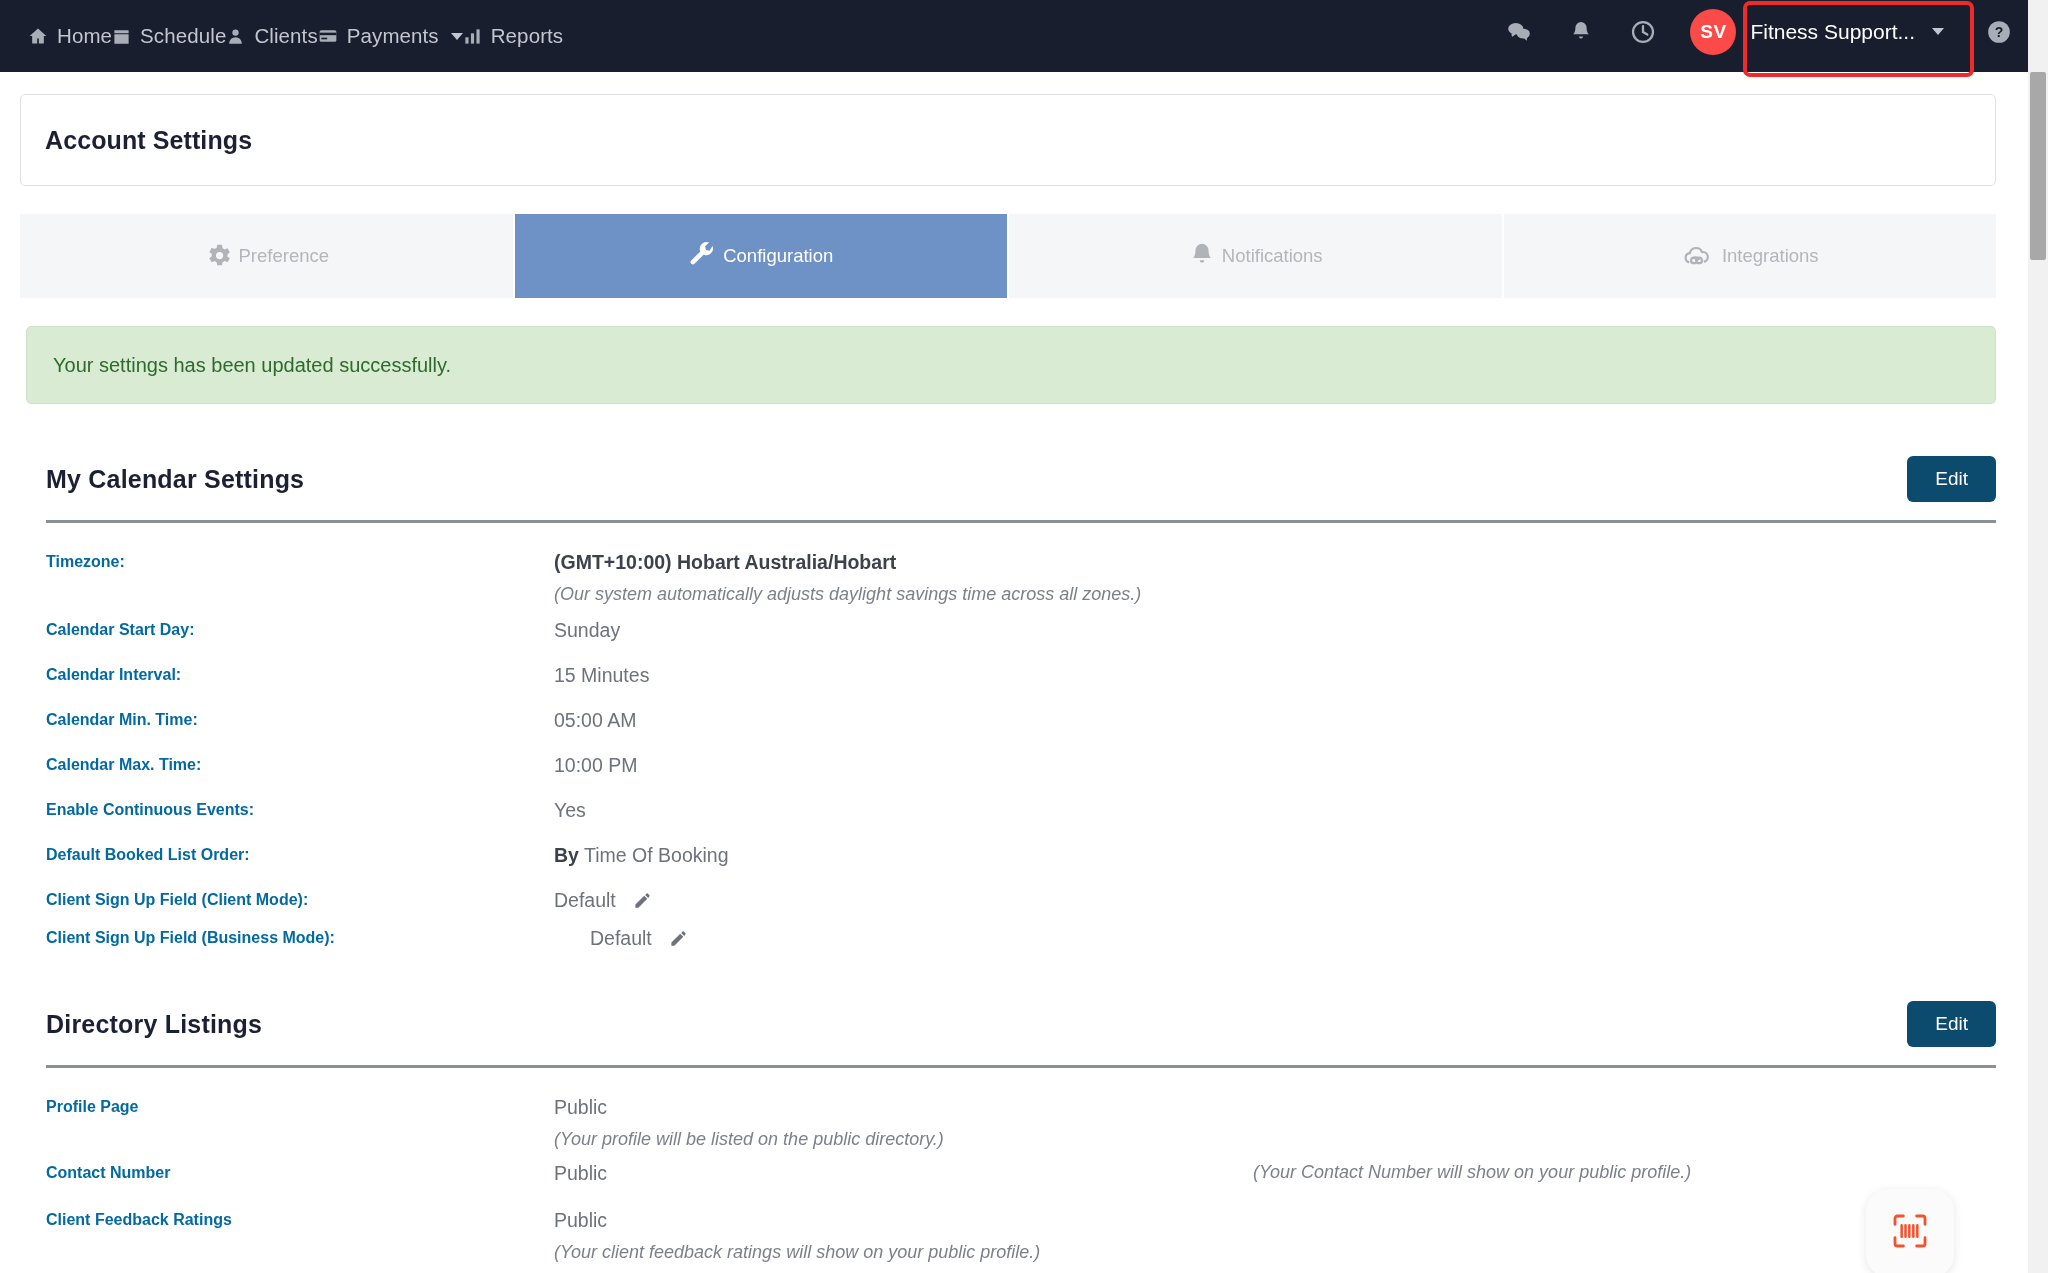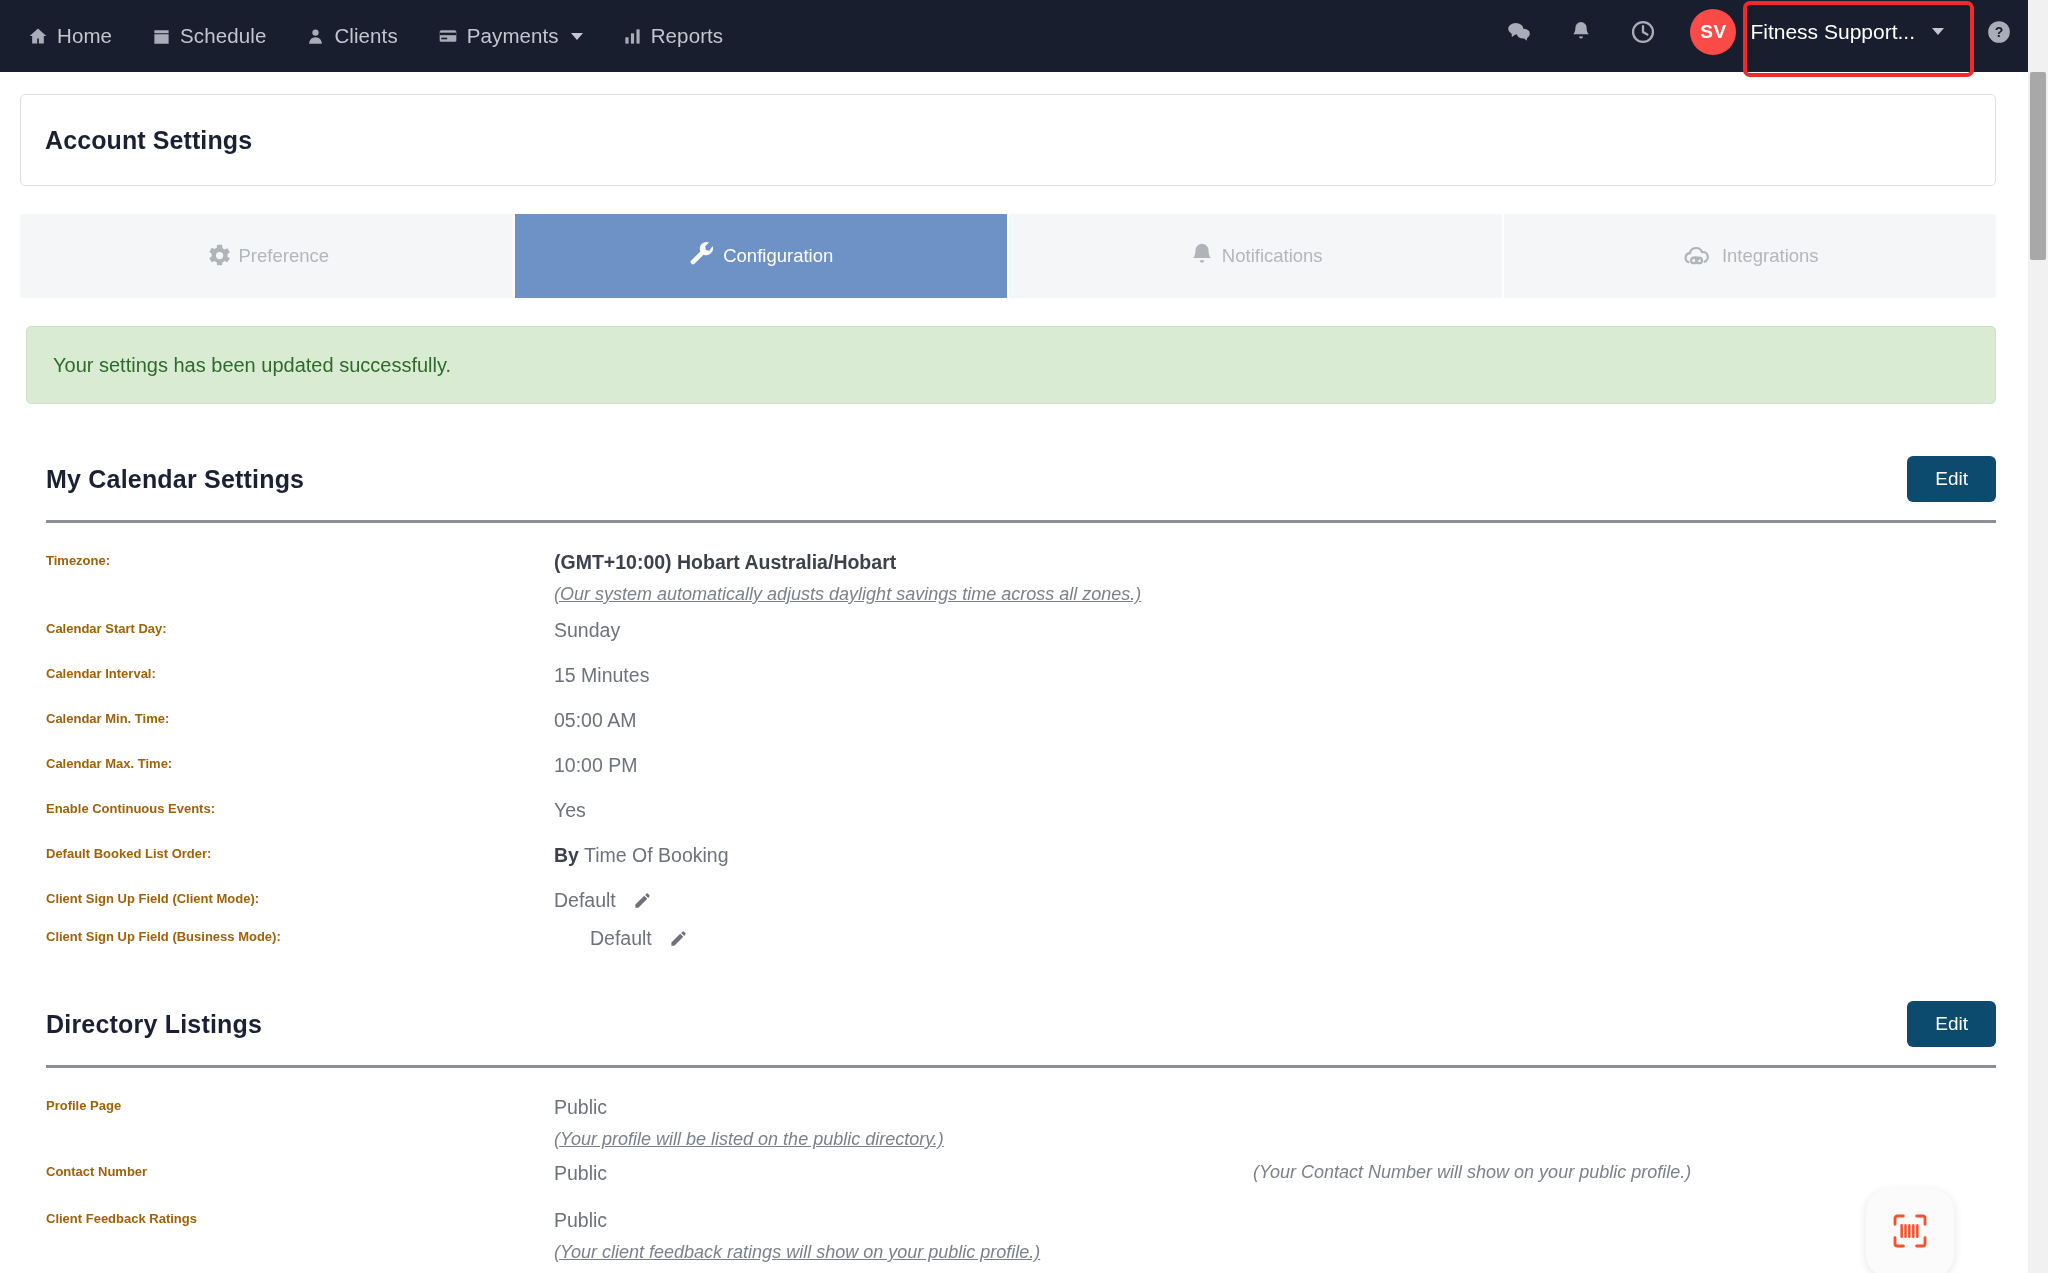--- a/index.html
+++ b/index.html
@@ -12,21 +12,21 @@
 
   
   .navbar {
     position: relative;
     height: 72px;
     background: #191e2e;
     display: flex;
     align-items: center;
     padding: 0 0 0 28px;
   }
-  .nav-left { display: flex; align-items: flex-start; gap: 40px; }
+  .nav-left { display: flex; align-items: flex-start; }
   .nav-item {
     display: flex; align-items: center; gap: 9px;
     color: #c3c6cf; font-size: 20.5px; letter-spacing: .1px;
     cursor: pointer; white-space: nowrap;
   }
   .nav-item .ico { display: inline-flex; align-items: center; color: #a9adb8; }
   .caret {
     width: 0; height: 0; margin-left: 3px;
     border-left: 6px solid transparent;
     border-right: 6px solid transparent;
@@ -151,38 +151,37 @@
 
   .rows { padding: 28px 0 0 20px; }
   .row {
     display: flex;
     align-items: flex-start;
     margin-bottom: 20px;
   }
   .row-label {
     width: 508px;
     flex: 0 0 508px;
-    font-size: 13px;
+    font-size: 16px;
     font-weight: 700;
-    color: #a16207;
+    color: #0369a1;
     padding-top: 2px;
   }
   .row-val {
     flex: 1;
     font-size: 19.5px;
     color: #6e727c;
   }
   .row-val .strong { font-weight: 700; color: #3d414c; }
   .row-note {
     font-style: italic;
     font-size: 18px;
     color: #7c8089;
     margin-top: 10px;
     display: block;
-    text-decoration: underline;
   }
   .row-note-right {
     position: absolute;
     left: 1207px;
     font-style: italic;
     font-size: 18px;
     color: #7c8089;
   }
   .pencil {
     display: inline-block;

